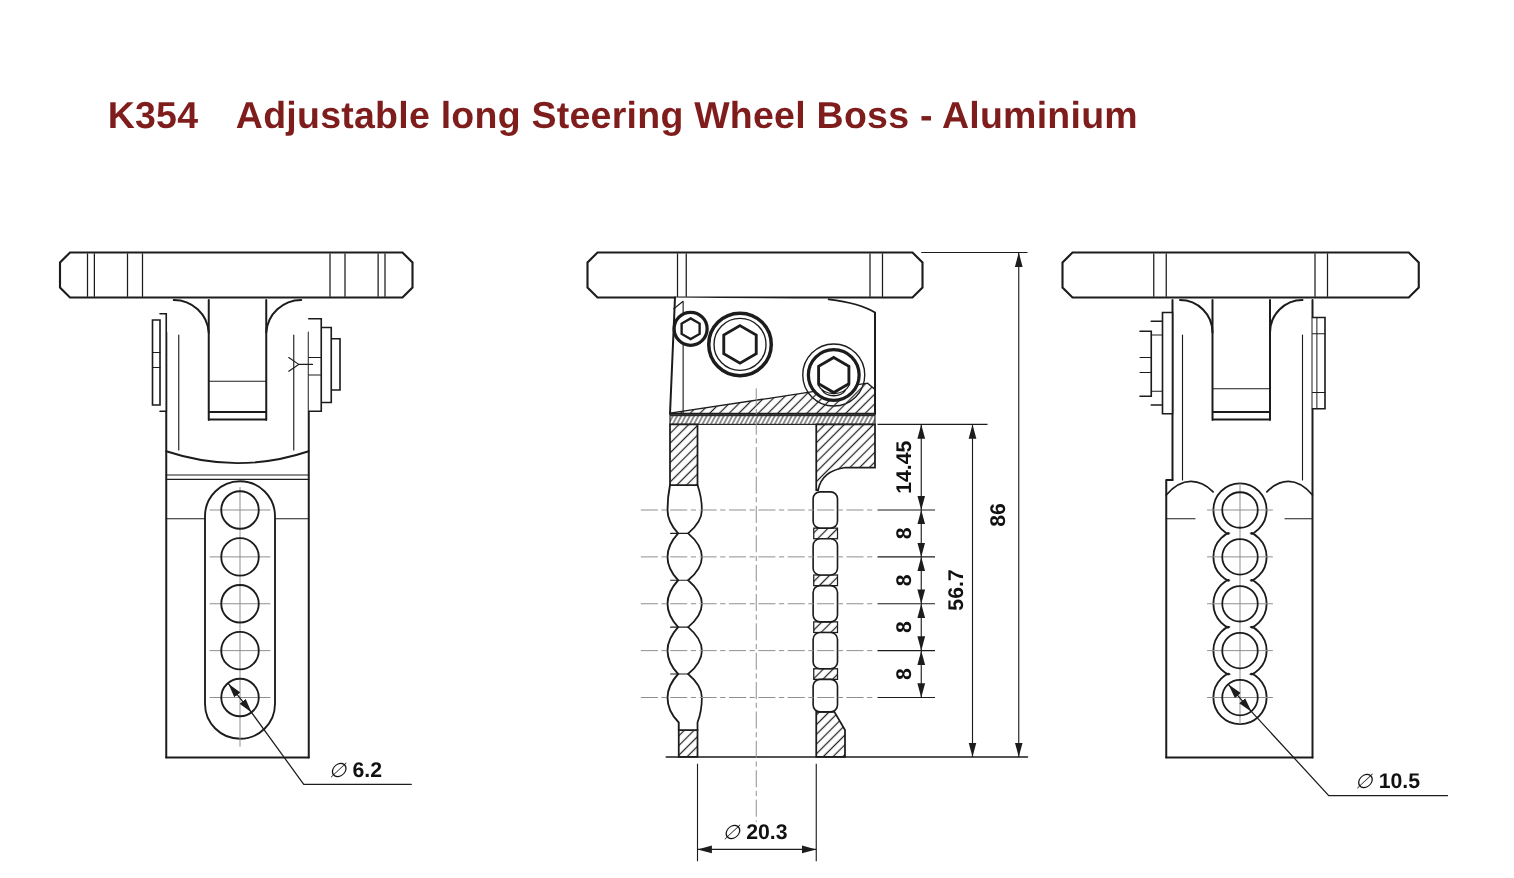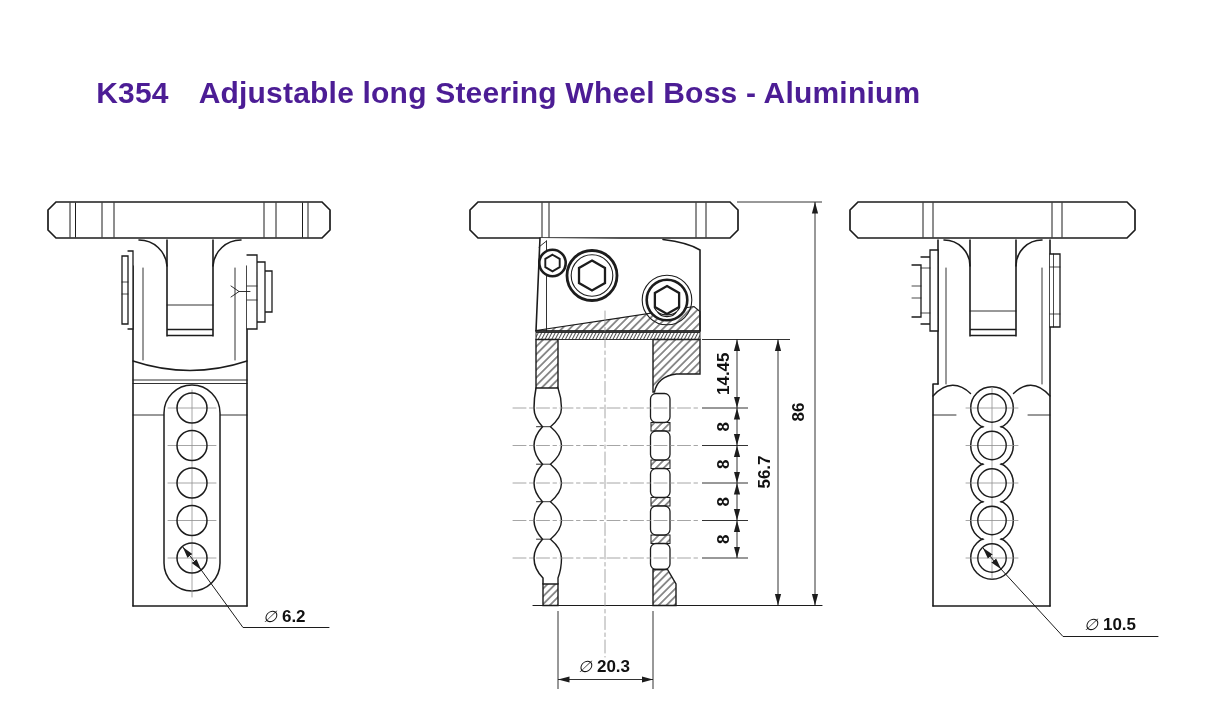--- a/index.html
+++ b/index.html
@@ -4,22 +4,22 @@
 <style>
   html,body{margin:0;padding:0;background:#fff;}
   .canvas{
     position:relative;
     width:1211px;height:702px;
     background:#ffffff;
     font-family:"Liberation Sans", sans-serif;
     overflow:hidden;
   }
   .title{
-    position:absolute;left:62px;top:42px;
-    font-size:30px;font-weight:bold;color:#4c1d95;
+    position:absolute;left:52px;top:42px;
+    font-size:30px;font-weight:bold;color:#7f1d1d;
     white-space:pre;letter-spacing:0.2px;
   }
   .title .name{margin-left:30px;}
   svg{position:absolute;left:0;top:0;}
   svg text{
     font-family:"Liberation Sans", sans-serif;
     font-weight:bold;font-size:17px;fill:#111;
   }
   svg text .dsym{font-weight:normal;font-style:italic;font-size:16px;}
 </style>

